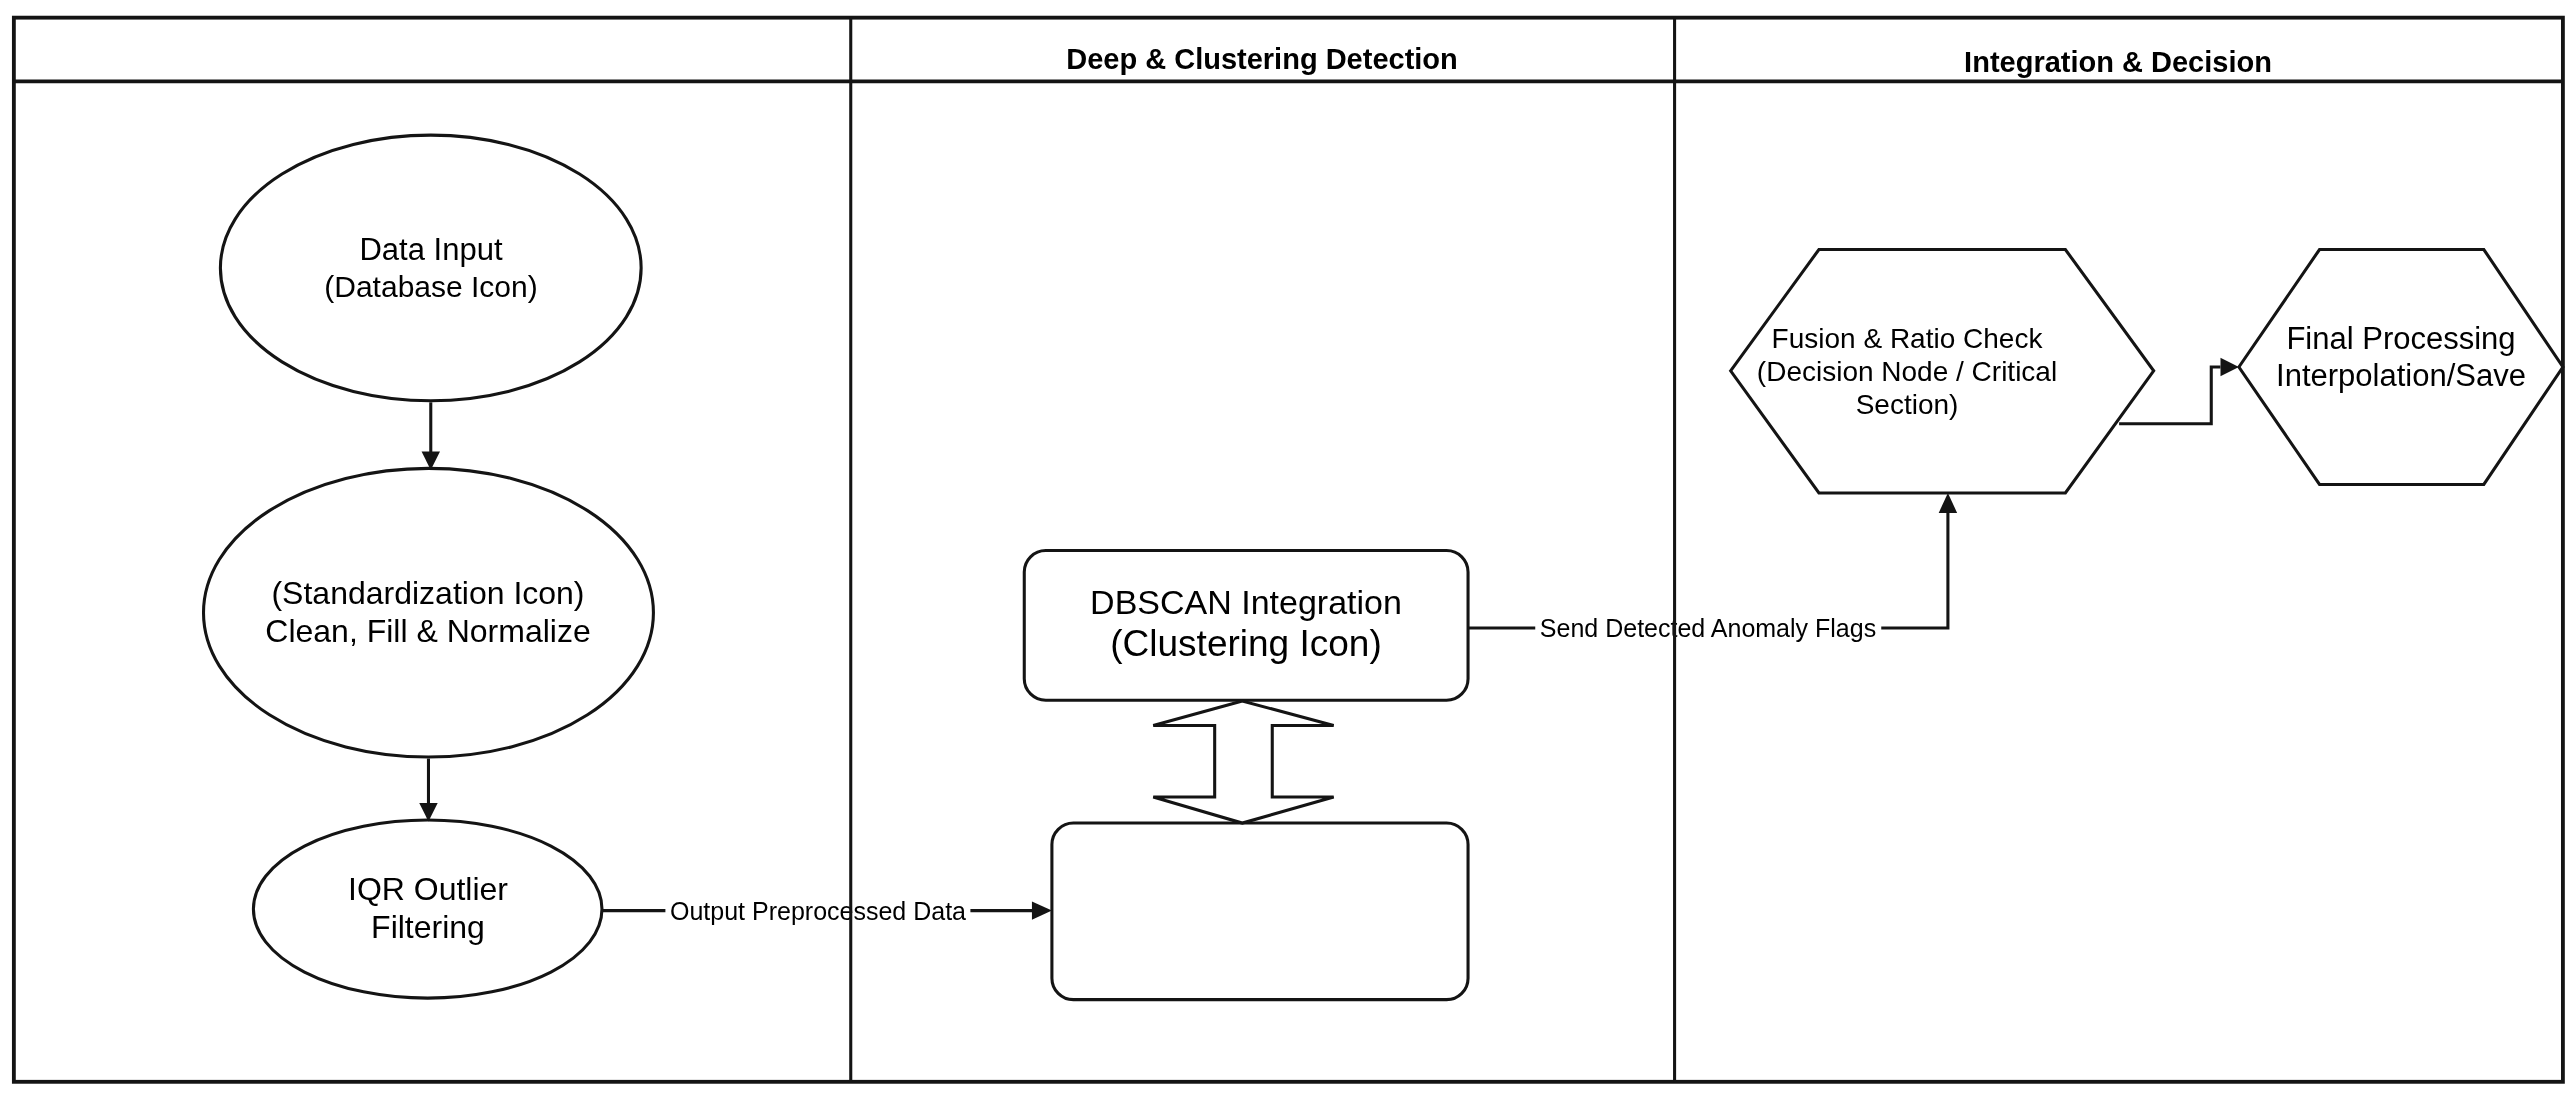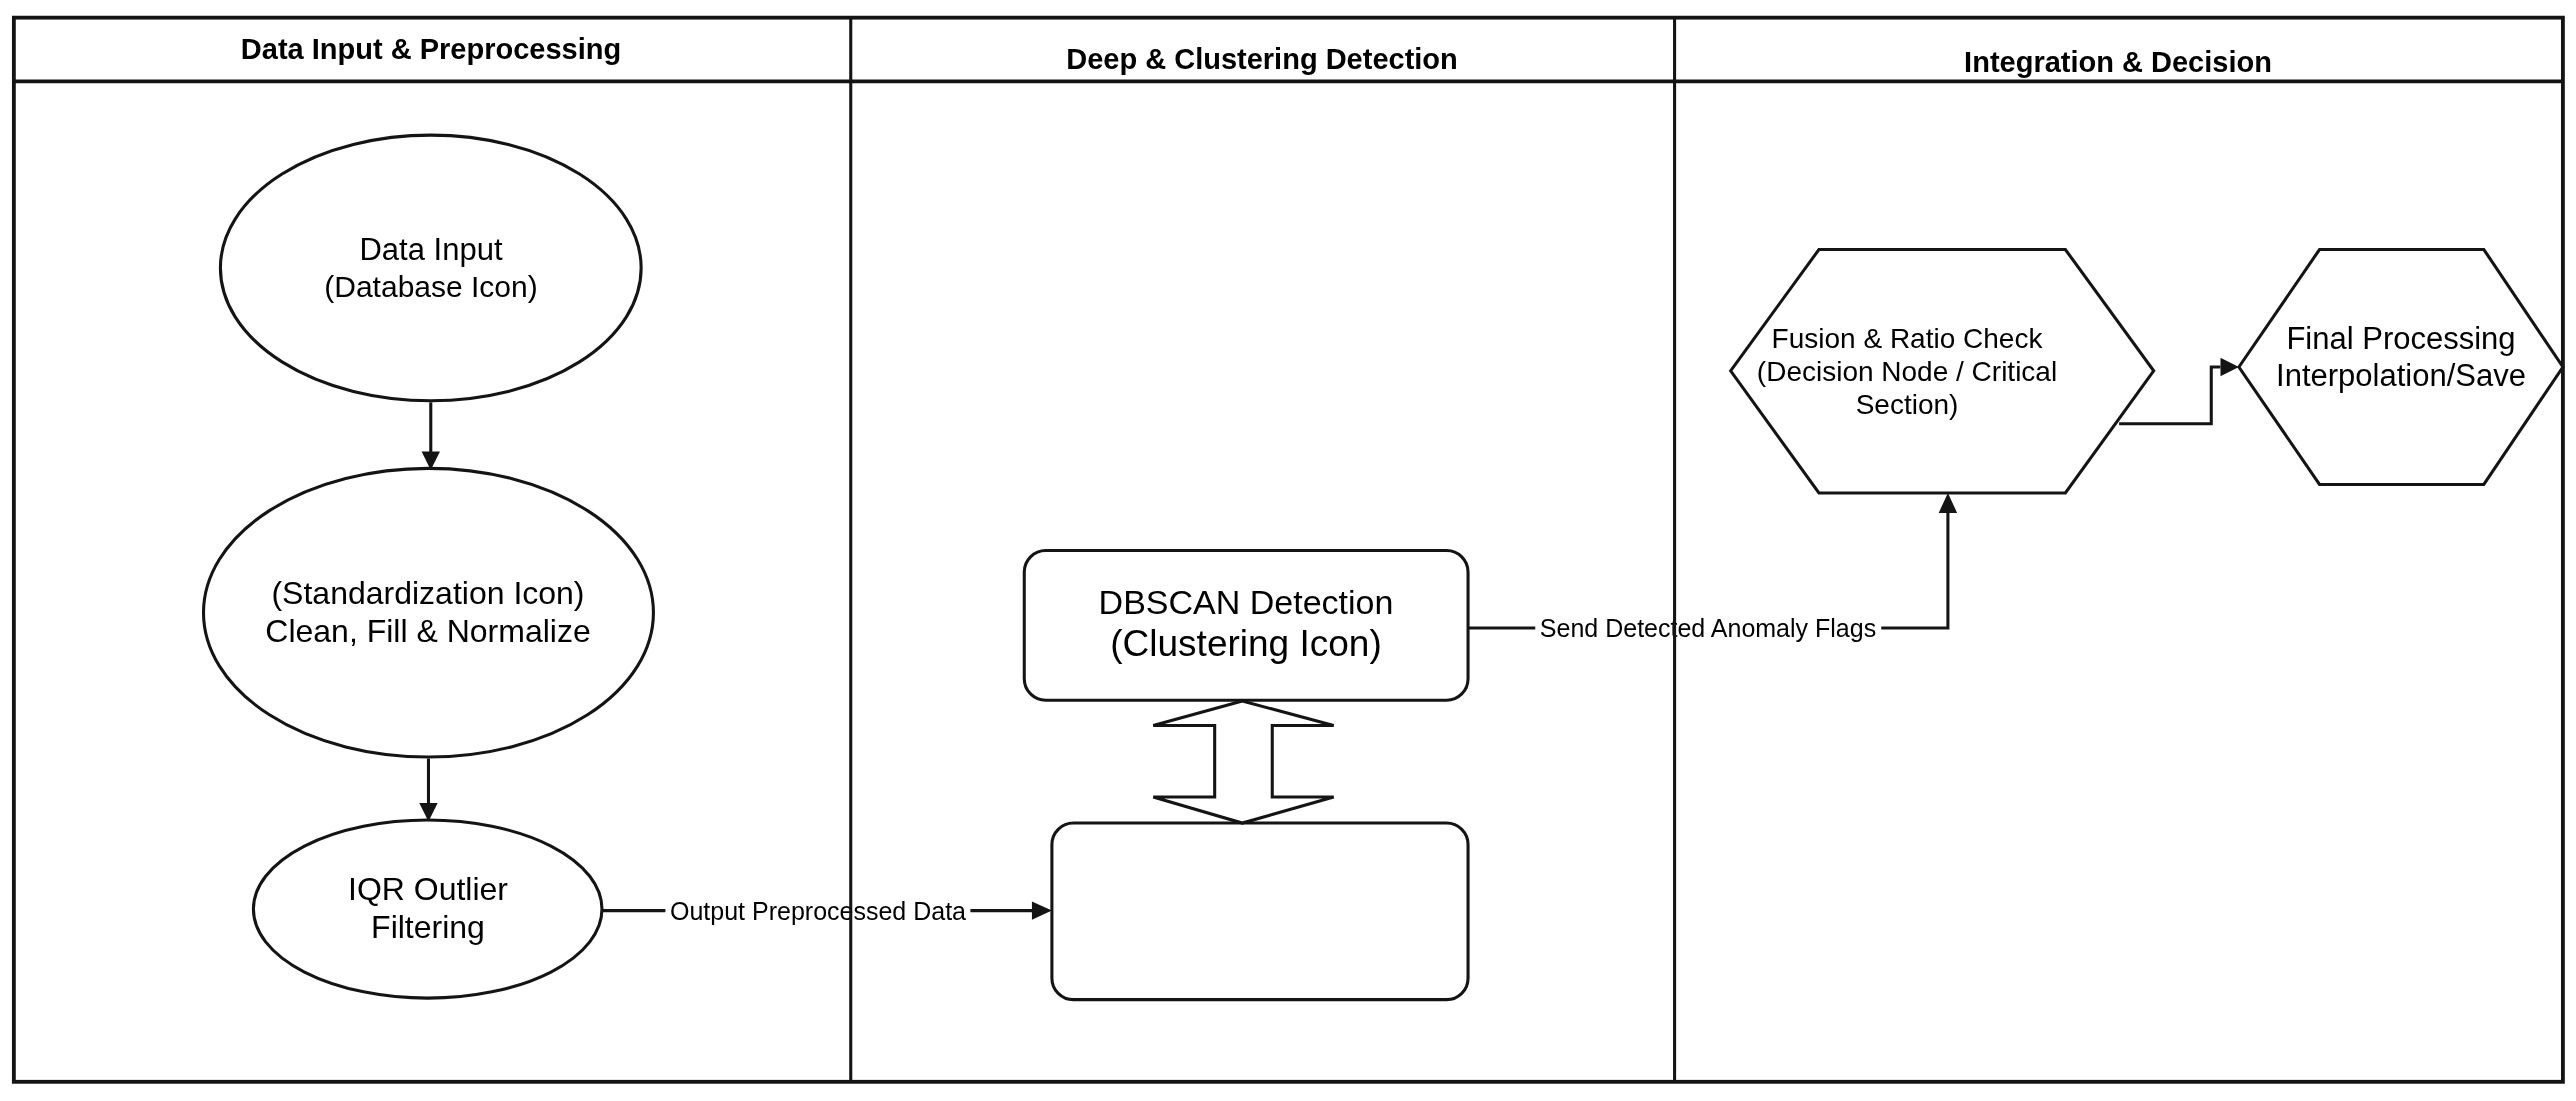--- a/index.html
+++ b/index.html
@@ -72,23 +72,20 @@
 
     <g fill="#141414" stroke="none">
       <polygon points="549,588 573,588 561,612"></polygon>
       <polygon points="546,1046 570,1046 558,1070"></polygon>
       <polygon points="1344,1174 1344,1198 1370,1186"></polygon>
       <polygon points="2525,668 2549,668 2537,642"></polygon>
       <polygon points="2892,466 2892,490 2916,478"></polygon>
     </g>
   </svg>
 
-  <div class="label lane-title" style="left:431px;top:49px;">
-    <span>Data Input &amp; Preprocessing</span>
-  </div>
   <div class="label lane-title" style="left:1262px;top:59px;">
     <span>Deep &amp; Clustering Detection</span>
   </div>
   <div class="label lane-title" style="left:2118px;top:62px;">
     <span>Integration &amp; Decision</span>
   </div>
 
   <div class="label" style="left:431px;top:268px;">
     <span class="fs40">Data Input</span>
     <span class="fs46">(Database Icon)</span>
@@ -98,21 +95,21 @@
     <span class="fs42">(Standardization Icon)</span>
     <span class="fs42">Clean, Fill &amp; Normalize</span>
   </div>
 
   <div class="label" style="left:428px;top:909px;">
     <span class="fs42">IQR Outlier</span>
     <span class="fs42">Filtering</span>
   </div>
 
   <div class="label" style="left:1246px;top:624px;">
-    <span class="fs44">DBSCAN Detection</span>
+    <span class="fs44">DBSCAN Integration</span>
     <span class="fs48">(Clustering Icon)</span>
   </div>
 
 
   <div class="label" style="left:1907px;top:372px;">
     <span class="fs36">Fusion &amp; Ratio Check</span>
     <span class="fs36">(Decision Node / Critical</span>
     <span class="fs36">Section)</span>
   </div>
 

